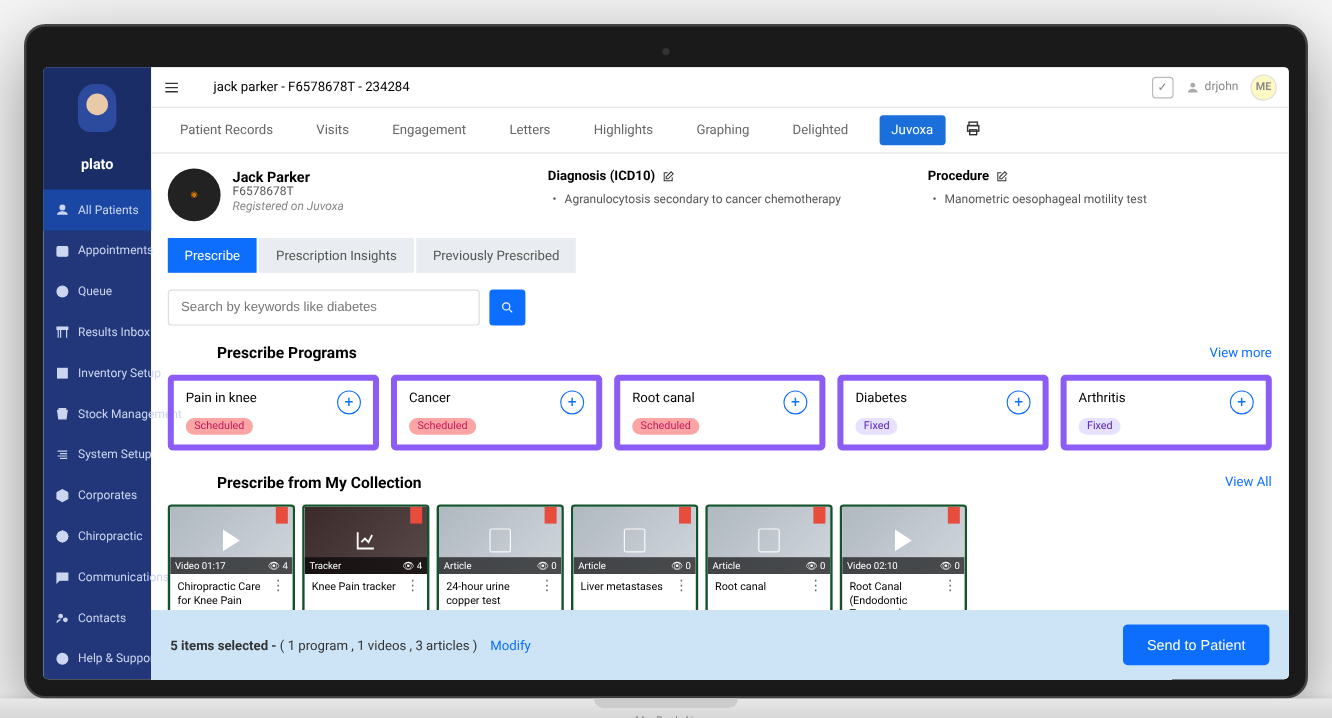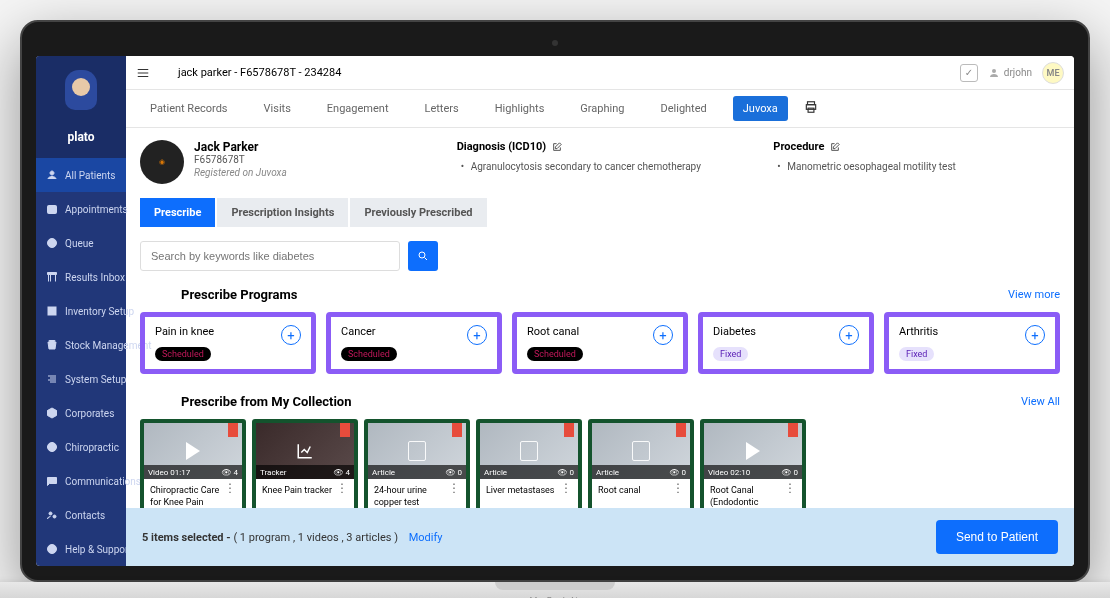--- a/index.html
+++ b/index.html
@@ -45,42 +45,42 @@
 .ph-col { flex: 1; }
 .ph-name { font-weight: 700; font-size: 12px; }
 .ph-id { font-size: 10px; color: #555; }
 .ph-reg { font-size: 10px; color: #888; font-style: italic; margin-top: 2px; }
 .ph-label { font-weight: 700; font-size: 11px; display: flex; align-items: center; gap: 6px; }
 .edit-ico { width: 10px; height: 10px; }
 .bullet { font-size: 10px; color: #555; margin-top: 8px; padding-left: 14px; position: relative; }
 .bullet::before { content: "•"; position: absolute; left: 4px; }
 
 .subtabs { display: flex; gap: 2px; margin-bottom: 14px; }
-.subtab { padding: 8px 14px; font-size: 11px; background: #e9ecf0; color: #555; cursor: pointer; font-weight: bold; }
+.subtab { padding: 8px 14px; font-size: 11px; background: #e9ecf0; color: #555; cursor: pointer; }
 .subtab.active { background: #0d6efd; color: #fff; }
 
 .search-row { display: flex; gap: 8px; margin-bottom: 16px; }
 .search-input { width: 260px; height: 30px; border: 1px solid #ddd; border-radius: 3px; padding: 0 10px; font-size: 11px; outline: none; }
 .search-btn { width: 30px; height: 30px; background: #0d6efd; border: none; border-radius: 3px; display: flex; align-items: center; justify-content: center; cursor: pointer; }
 .search-btn svg { width: 12px; height: 12px; fill: #fff; }
 
-.section-head { display: flex; justify-content: space-between; align-items: center; margin-bottom: 10px; padding-left: 41px; }
+.section-head { display: flex; justify-content: space-between; align-items: flex-start; margin-bottom: 10px; padding-left: 41px; }
 .section-title { font-weight: 700; font-size: 13px; }
 .link { color: #0d6efd; font-size: 11px; cursor: pointer; }
 
 .program-row { display: flex; gap: 10px; margin-bottom: 20px; }
 .program-card { flex: 1; border: 5px solid #8b5cf6; border-radius: 4px; padding: 8px 10px; display: flex; justify-content: space-between; align-items: flex-start; min-height: 50px; }
 .program-title { font-size: 11px; margin-bottom: 4px; }
 .badge { display: inline-block; font-size: 9px; padding: 2px 7px; border-radius: 9px; }
-.badge.scheduled { background: #000000; color: #c2185b; }
+.badge.scheduled { background: #fca5a5; color: #c2185b; }
 .badge.fixed { background: #e6e1fc; color: #5b21b6; }
 .add-btn { width: 20px; height: 20px; border: 1.5px solid #0d6efd; border-radius: 50%; display: flex; align-items: center; justify-content: center; color: #0d6efd; font-size: 13px; cursor: pointer; flex-shrink: 0; }
 
 .collection-row { display: flex; gap: 6px; }
-.coll-card { width: 106px; border: 4px solid #14532d; border-radius: 3px; overflow: hidden; display: flex; flex-direction: column; position: relative; cursor: pointer; }
+.coll-card { width: 106px; border: 2px solid #14532d; border-radius: 3px; overflow: hidden; display: flex; flex-direction: column; position: relative; cursor: pointer; }
 .coll-thumb { height: 56px; background: linear-gradient(135deg, #b0b8c0, #d0d6dc); position: relative; display: flex; align-items: center; justify-content: center; }
 .coll-thumb.dark { background: linear-gradient(135deg, #3a2a2a, #5a4a4a); }
 .thumb-play { width: 0; height: 0; border-left: 14px solid #fff; border-top: 9px solid transparent; border-bottom: 9px solid transparent; }
 .thumb-ico { width: 18px; height: 20px; border: 1.5px solid rgba(255,255,255,0.9); border-radius: 2px; position: relative; }
 .ribbon { position: absolute; top: 0; right: 4px; width: 10px; height: 14px; background: #e74c3c; }
 .coll-meta { position: absolute; bottom: 0; left: 0; right: 0; height: 14px; background: rgba(0,0,0,0.65); display: flex; justify-content: space-between; align-items: center; padding: 0 4px; font-size: 8px; color: #fff; }
 .eye-count { display: flex; align-items: center; gap: 2px; }
 .coll-body { padding: 6px; display: flex; justify-content: space-between; gap: 4px; min-height: 36px; }
 .coll-title { font-size: 9px; line-height: 1.3; flex: 1; }
 .dots { font-size: 12px; color: #666; cursor: pointer; line-height: 0.5; }

